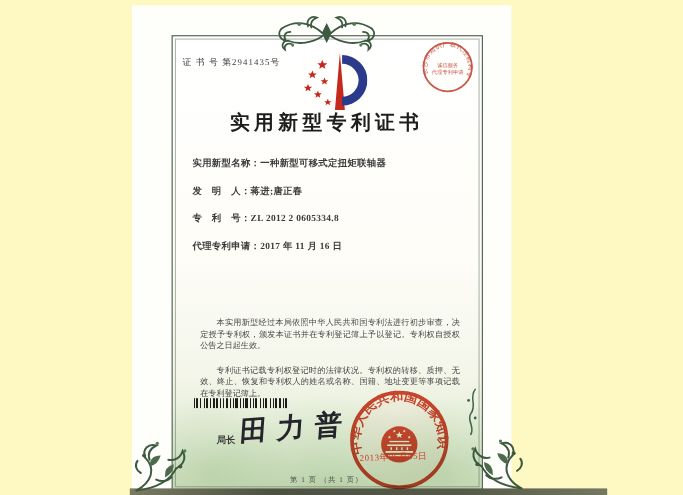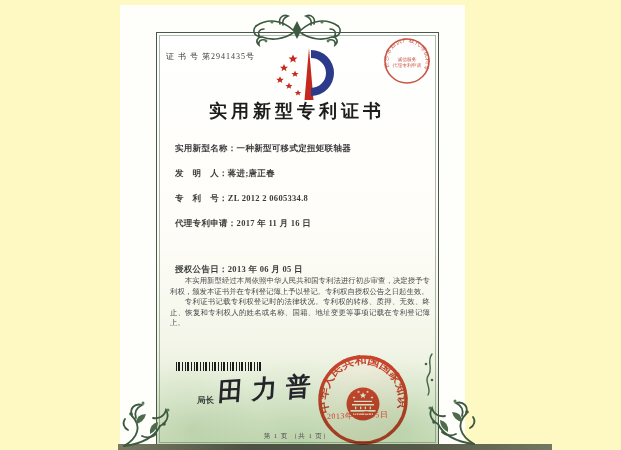--- a/index.html
+++ b/index.html
@@ -18,21 +18,21 @@
   .photo-bottom-edge{position:absolute;left:118px;top:444px;width:434px;height:6px;
     background:linear-gradient(90deg,#7a7a62,#4c5142 30%,#555a48 70%,#747860);}
   .cert-no{position:absolute;left:166px;top:51px;font-size:8px;letter-spacing:1px;color:#3a3a3a;}
   .logo{position:absolute;left:272px;top:46px;}
   .title{position:absolute;left:157px;top:99px;width:280px;text-align:center;
     font-size:18px;font-weight:700;letter-spacing:4px;color:#1d1d1d;}
   .field{position:absolute;left:175px;width:255px;font-size:8.5px;color:#3b3b3b;font-weight:600;letter-spacing:.3px;}
   .f0{top:143px}.f1{top:168px}.f2{top:193px}.f3{top:218px}.f4{top:243px}.f5{top:264px}
   .body-text{position:absolute;left:170px;top:276px;width:260px;font-size:7.4px;line-height:10.6px;
     color:#474747;text-align:justify;}
-  .body-text p{margin:0;text-indent:2em;}
+  .body-text p{margin:12px;text-indent:2em;}
   .barcode{position:absolute;left:176px;top:362px;width:85px;height:9px;
     background:repeating-linear-gradient(90deg,#1c1c1c 0,#1c1c1c 1px,transparent 1px,transparent 2px,#1c1c1c 2px,#1c1c1c 4px,transparent 4px,transparent 6px,#1c1c1c 6px,#1c1c1c 7px,transparent 7px,transparent 9px);}
   .sig-label{position:absolute;left:197px;top:395px;font-size:8.5px;color:#3b3b3b;font-weight:600;font-family:Liberation Mono, monospace;}
   .signature{position:absolute;left:218px;top:372px;font-size:25px;font-weight:600;letter-spacing:9px;
     color:#24242a;transform:rotate(-4deg) skewX(-8deg);z-index:2;}
   .official-seal{position:absolute;left:315px;top:352px;z-index:3;opacity:.92;mix-blend-mode:multiply;}
   .seal-date{position:absolute;left:327px;top:410px;font-size:8px;color:#ce3a24;letter-spacing:.5px;
     transform:rotate(-2deg);z-index:4;}
   .agency-stamp{position:absolute;left:383px;top:37px;opacity:.85;}
   .footer{position:absolute;left:157px;top:432px;width:280px;text-align:center;font-size:6.5px;
@@ -147,23 +147,20 @@
     <span>实用新型名称：</span><span>一种新型可移式定扭矩联轴器</span>
   </div>
   <div class="field f1">
     <span>发　明　人：</span><span>蒋进;唐正春</span>
   </div>
   <div class="field f2">
     <span>专　利　号：</span><span>ZL 2012 2 0605334.8</span>
   </div>
   <div class="field f3">
     <span>代理专利申请：</span><span>2017 年 11 月 16 日</span>
-  </div>
-  <div class="field f5">
-    <span>授权公告日：</span><span>2013 年 06 月 05 日</span>
   </div>
 
   <div class="body-text">
     <p>本实用新型经过本局依照中华人民共和国专利法进行初步审查，决定授予专利权，颁发本证书并在专利登记簿上予以登记。专利权自授权公告之日起生效。</p>
     <p>专利证书记载专利权登记时的法律状况。专利权的转移、质押、无效、终止、恢复和专利权人的姓名或名称、国籍、地址变更等事项记载在专利登记簿上。</p>
   </div>
 
   <div class="barcode"></div>
 
   <div class="sig-label">局长</div>

